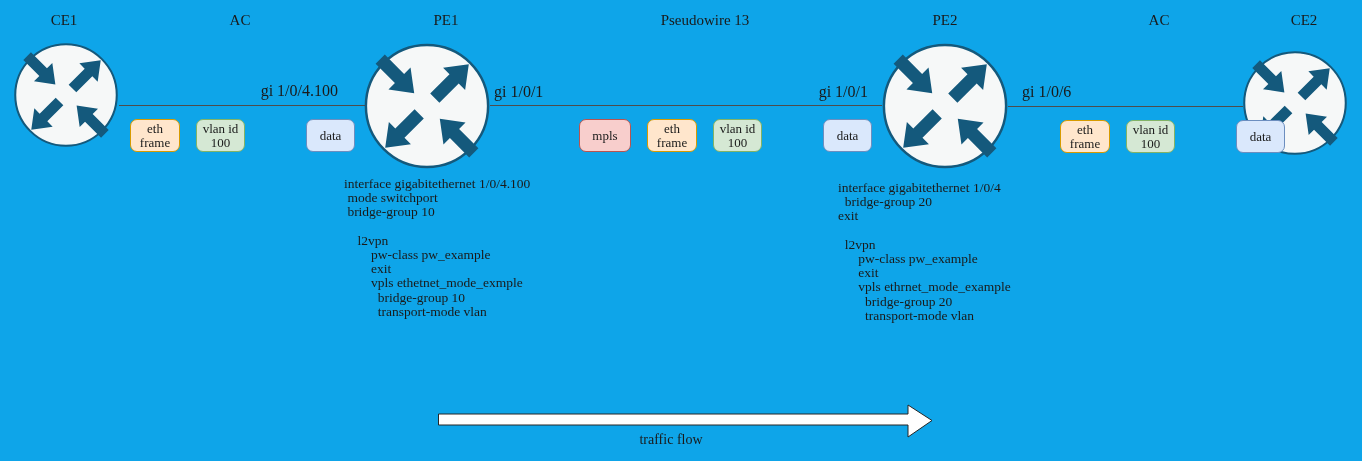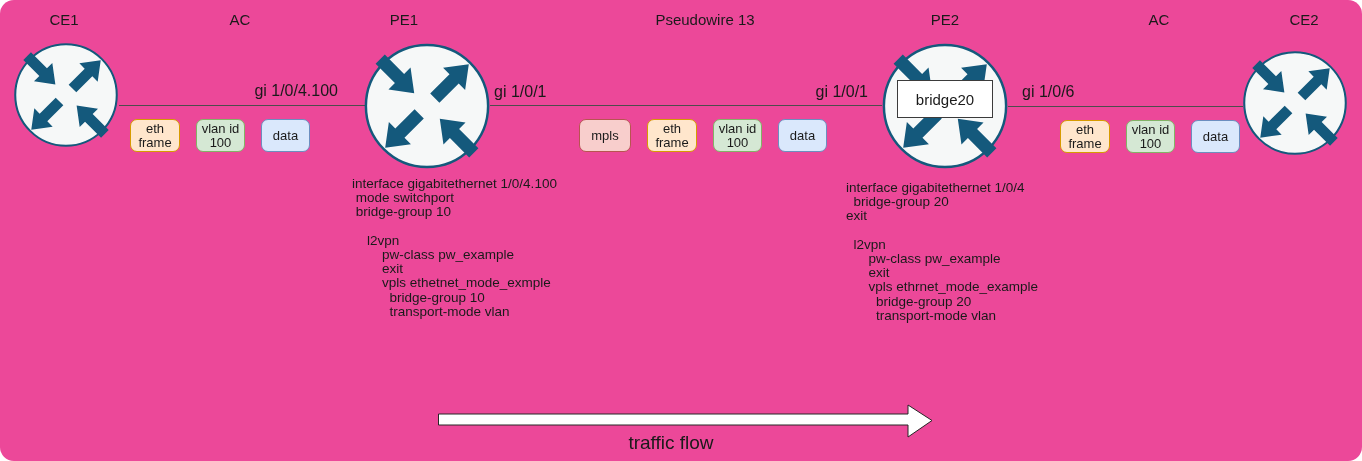--- a/index.html
+++ b/index.html
@@ -6,25 +6,24 @@
     --router-stroke:#14597c;
     --router-fill:#f6f8f8;
     --router-arrow:#14597c;
     --line:#4d4d4d;
     --text:#1a1a1a;
   }
   html,body{margin:0;padding:0;background:#ffffff;}
   #canvas{
     position:relative;
     width:1362px;height:461px;
-    background:#ec4899;
-    font-family:Liberation Sans, sans-serif;
+    background:#0ea5e9;
+    font-family:Liberation Serif, serif;
     color:var(--text);
     overflow:hidden;
-    border-radius:14px;
   }
   .abs{position:absolute;}
   .top-label{
     position:absolute;top:11px;
     transform:translateX(-50%);
     font-size:15px;line-height:18px;white-space:nowrap;
   }
   .iface-label{
     position:absolute;
     font-size:16px;line-height:16px;white-space:nowrap;
@@ -51,31 +50,30 @@
     border:1px solid #999;
     box-sizing:border-box;
     display:flex;flex-direction:column;
     align-items:center;justify-content:center;
     font-size:13px;line-height:14px;
     text-align:center;
   }
   .frame-mpls{background:var(--mpls-fill,#f8cecc);border-color:var(--mpls-stroke,#b85450);width:52px;align-items:center;}
   .frame-eth {background:var(--eth-fill,#ffe6cc);border-color:var(--eth-stroke,#d79b00);width:50px;}
   .frame-vlan{background:var(--vlan-fill,#d5e8d4);border-color:var(--vlan-stroke,#82b366);}
-  .frame-data{background:var(--data-fill,#dae8fc);border-color:var(--data-stroke,#6c8ebf);}
+  .frame-data{background:var(--data-fill,#dae8fc);border-color:var(--data-stroke,#6c8ebf);margin-left:45px;}
   .config-block{
     position:absolute;
     font-size:13.5px;line-height:14.2px;
     white-space:pre;
-    margin-left:8px;
   }
   .traffic-label{
     position:absolute;top:432px;left:671px;
     transform:translateX(-50%);
-    font-size:19px;white-space:nowrap;
+    font-size:14px;white-space:nowrap;
   }
 </style>
 </head>
 <body>
 
 <svg width="0" height="0" style="position:absolute" aria-hidden="true">
   <defs>
     <polygon id="rarrow" points="0,-5 21,-5 21,-12 37,0 21,12 21,5 0,5" style="fill:var(--router-arrow)"></polygon>
     <g id="router-sym">
       <circle cx="50" cy="50" r="47" style="fill:var(--router-fill);stroke:var(--router-stroke);stroke-width:1.9"></circle>
@@ -84,21 +82,21 @@
       <use href="#rarrow" transform="translate(44,56) rotate(135)"></use>
       <use href="#rarrow" transform="translate(86,86) rotate(-135)"></use>
     </g>
   </defs>
 </svg>
 
 <div id="canvas">
 
   <div class="top-label" style="left:64px">CE1</div>
   <div class="top-label" style="left:240px">AC</div>
-  <div class="top-label" style="left:404px">PE1</div>
+  <div class="top-label" style="left:446px">PE1</div>
   <div class="top-label" style="left:705px">Pseudowire 13</div>
   <div class="top-label" style="left:945px">PE2</div>
   <div class="top-label" style="left:1159px">AC</div>
   <div class="top-label" style="left:1304px">CE2</div>
 
   <div class="link" style="left:119px;top:105px;width:246px"></div>
   <div class="link" style="left:490px;top:105px;width:392px"></div>
   <div class="link" style="left:1008px;top:106px;width:235px"></div>
 
   <svg class="abs" style="left:12px;top:41px" width="108" height="108" viewBox="0 0 100 100">
@@ -107,21 +105,20 @@
   <svg class="abs" style="left:362px;top:41px" width="130" height="130" viewBox="0 0 100 100">
       <use href="#router-sym"></use>
     </svg>
   <svg class="abs" style="left:880px;top:41px" width="130" height="130" viewBox="0 0 100 100">
       <use href="#router-sym"></use>
     </svg>
   <svg class="abs" style="left:1241px;top:49px" width="108" height="108" viewBox="0 0 100 100">
       <use href="#router-sym"></use>
     </svg>
 
-  <div class="bridge-box" style="left:897px;top:80px;width:96px;height:38px">bridge20</div>
 
   <div class="iface-label" style="left:338px;top:83px;transform:translateX(-100%)">gi 1/0/4.100</div>
   <div class="iface-label" style="left:494px;top:84px">gi 1/0/1</div>
   <div class="iface-label" style="left:868px;top:84px;transform:translateX(-100%)">gi 1/0/1</div>
   <div class="iface-label" style="left:1022px;top:84px">gi 1/0/6</div>
 
   <div class="frame-row" style="left:130px;top:119px">
     <div class="frame-box frame-eth">
       <span>eth</span>
       <span>frame</span>

